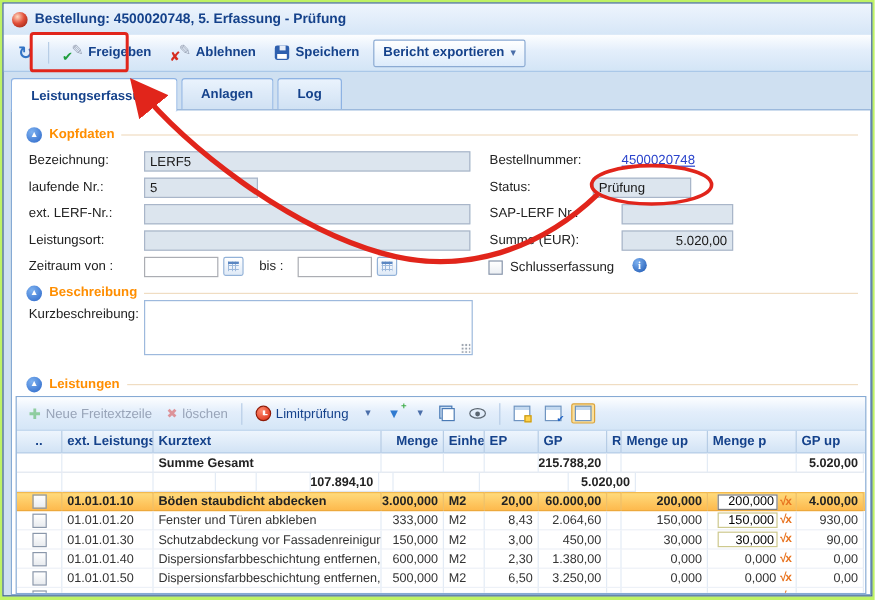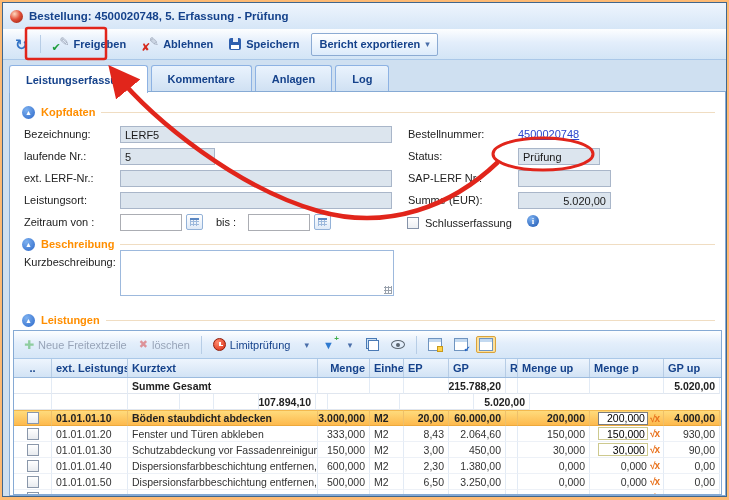--- a/index.html
+++ b/index.html
@@ -1,18 +1,18 @@
 <!DOCTYPE html>
 <html><head>
 <meta charset="utf-8">
 <style>
   * { margin:0; padding:0; box-sizing:border-box; }
   html,body { width:729px; height:500px; }
   body { font-family:"Liberation Sans","DejaVu Sans",sans-serif; font-size:11px; color:#222; }
-  #screen { position:relative; width:729px; height:500px; background:#fdba74; overflow:hidden; }
+  #screen { position:relative; width:729px; height:500px; background:#bef264; overflow:hidden; }
   #window { position:absolute; left:2px; top:2px; width:725px; height:495px;
             background:#cfe0f1; border:1px solid #41668c; overflow:hidden; }
 
   
   .titlebar { position:absolute; left:0; top:0; right:0; height:26px; display:flex; align-items:center;
               padding-left:7px; gap:6px; background:linear-gradient(#eef5fd,#d6e6f7); }
   .sphere { width:13px; height:13px; border-radius:50%;
             background:radial-gradient(circle at 35% 30%, #ffd9c0, #e2503a 45%, #8c1a0c); }
   .title-text { font-weight:bold; color:#15428b; font-size:11.5px; }
 
@@ -164,23 +164,20 @@
         <span>Bericht exportieren</span>
         <span class="dd">▾</span>
       </button>
     </div>
 
     <div class="tabs">
       <div class="tab active">
           <span>Leistungserfassung</span>
         </div>
       <div class="tab">
-          <span>Kommentare</span>
-        </div>
-      <div class="tab">
           <span>Anlagen</span>
         </div>
       <div class="tab">
           <span>Log</span>
         </div>
     </div>
 
     <div class="panel">
 
       <div class="sec-hdr" style="top:13px;">
@@ -211,21 +208,21 @@
       <div class="flabel" style="left:206px;top:122px;">bis :</div>
       <input class="inp" style="left: 238px; top: 122px; width: 62px;" value="">
       <span class="calbtn" style="left:304px;top:122px;">
           <i></i>
         </span>
 
       <div class="flabel" style="left:398px;top:34px;">Bestellnummer:</div>
       <a class="link" style="left:508px;top:34px;">4500020748</a>
 
       <div class="flabel" style="left:398px;top:56px;">Status:</div>
-      <div class="field" style="left:508px;top:56px;width:82px;">Prüfung</div>
+      <div class="field" style="left:484px;top:56px;width:82px;">Prüfung</div>
 
       <div class="flabel" style="left:398px;top:78px;">SAP-LERF Nr.:</div>
       <div class="field" style="left:508px;top:78px;width:93px;"></div>
 
       <div class="flabel" style="left:398px;top:100px;">Summe (EUR):</div>
       <div class="field num" style="left:508px;top:100px;width:93px;">5.020,00</div>
 
       <span class="cb" style="left:397px;top:125px;"></span>
       <div class="flabel" style="left:415px;top:123px;font-weight:normal;">Schlusserfassung</div>
       <span class="info" style="position:absolute;left:517px;top:123px;">i</span>

